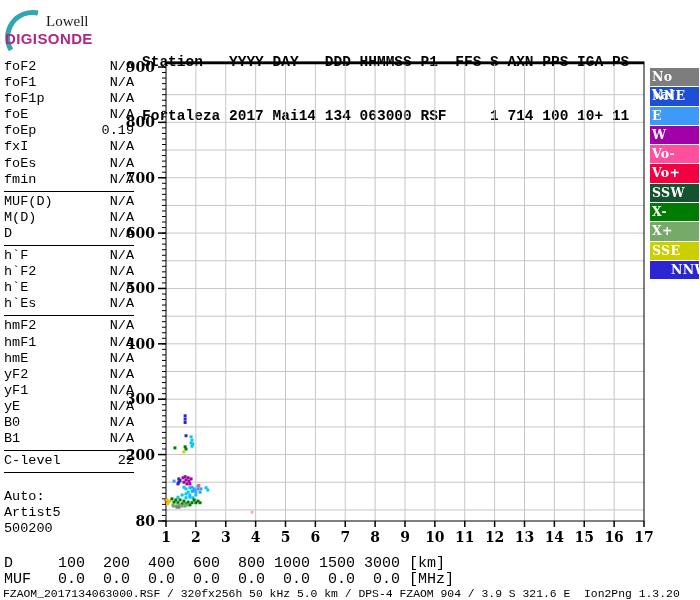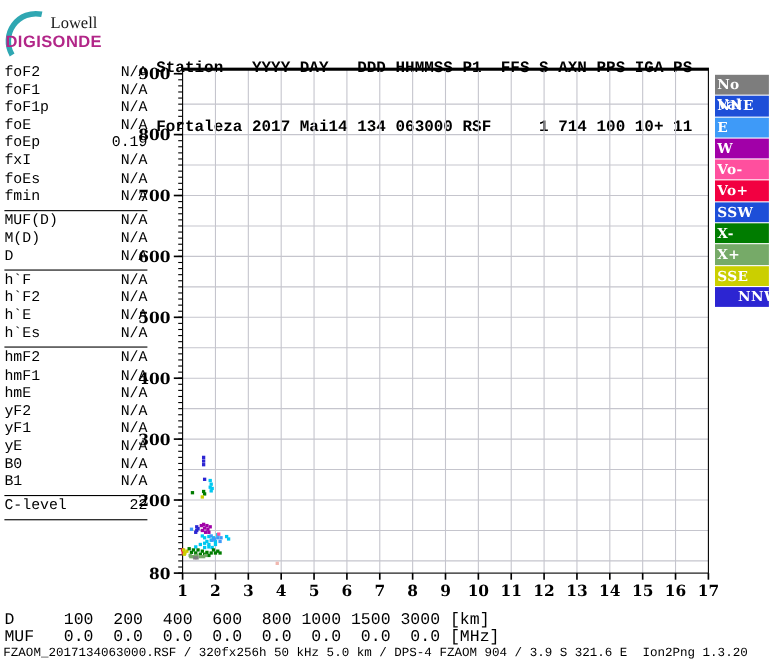--- a/index.html
+++ b/index.html
@@ -80,20 +80,25 @@
         <div class="prow"><span>hmF1</span><span>N/A</span></div>
         <div class="prow"><span>hmE</span><span>N/A</span></div>
         <div class="prow"><span>yF2</span><span>N/A</span></div>
         <div class="prow"><span>yF1</span><span>N/A</span></div>
         <div class="prow"><span>yE</span><span>N/A</span></div>
         <div class="prow"><span>B0</span><span>N/A</span></div>
         <div class="prow"><span>B1</span><span>N/A</span></div>
       </div>
       <div class="pgroup">
         <div class="prow"><span>C-level</span><span>22</span></div>
+      </div>
+      <div class="pauto">
+        <div class="prow">Auto:</div>
+        <div class="prow">Artist5</div>
+        <div class="prow">500200</div>
       </div>
     </div>
 
   <svg id="plot" width="700" height="600">
       <line x1="195.875" y1="62" x2="195.875" y2="521" stroke="#c5c5cd" stroke-width="1"></line>
       <line x1="225.75" y1="62" x2="225.75" y2="521" stroke="#c5c5cd" stroke-width="1"></line>
       <line x1="255.625" y1="62" x2="255.625" y2="521" stroke="#c5c5cd" stroke-width="1"></line>
       <line x1="285.5" y1="62" x2="285.5" y2="521" stroke="#c5c5cd" stroke-width="1"></line>
       <line x1="315.375" y1="62" x2="315.375" y2="521" stroke="#c5c5cd" stroke-width="1"></line>
       <line x1="345.25" y1="62" x2="345.25" y2="521" stroke="#c5c5cd" stroke-width="1"></line>
@@ -344,21 +349,21 @@
       <rect x="250.54" y="510.64146341463413" width="3" height="3" fill="#f1b7af"></rect>
     </svg>
 
   <div id="legend">
       <div class="legend-item" style="background: rgb(125, 125, 125);">No Val</div>
       <div class="legend-item" style="background: #1d4ed8;">NNE</div>
       <div class="legend-item" style="background: rgb(62, 154, 248);">E</div>
       <div class="legend-item" style="background: rgb(161, 0, 168);">W</div>
       <div class="legend-item" style="background: rgb(255, 79, 158);">Vo-</div>
       <div class="legend-item" style="background: rgb(242, 0, 65);">Vo+</div>
-      <div class="legend-item" style="background: #1d4ed8;">SSW</div>
+      <div class="legend-item" style="background: #14532d;">SSW</div>
       <div class="legend-item" style="background: rgb(0, 124, 0);">X-</div>
       <div class="legend-item" style="background: rgb(118, 170, 104);">X+</div>
       <div class="legend-item" style="background: rgb(203, 207, 0);">SSE</div>
       <div class="legend-item" style="background: rgb(44, 37, 210); padding-left: 21px;">NNW</div>
     </div>
 
   <div class="footer-d">D     100  200  400  600  800 1000 1500 3000 [km]</div>
   <div class="footer-muf">MUF   0.0  0.0  0.0  0.0  0.0  0.0  0.0  0.0 [MHz]</div>
   <div class="footer-file">FZAOM_2017134063000.RSF / 320fx256h 50 kHz 5.0 km / DPS-4 FZAOM 904 / 3.9 S 321.6 E  Ion2Png 1.3.20</div>
 

